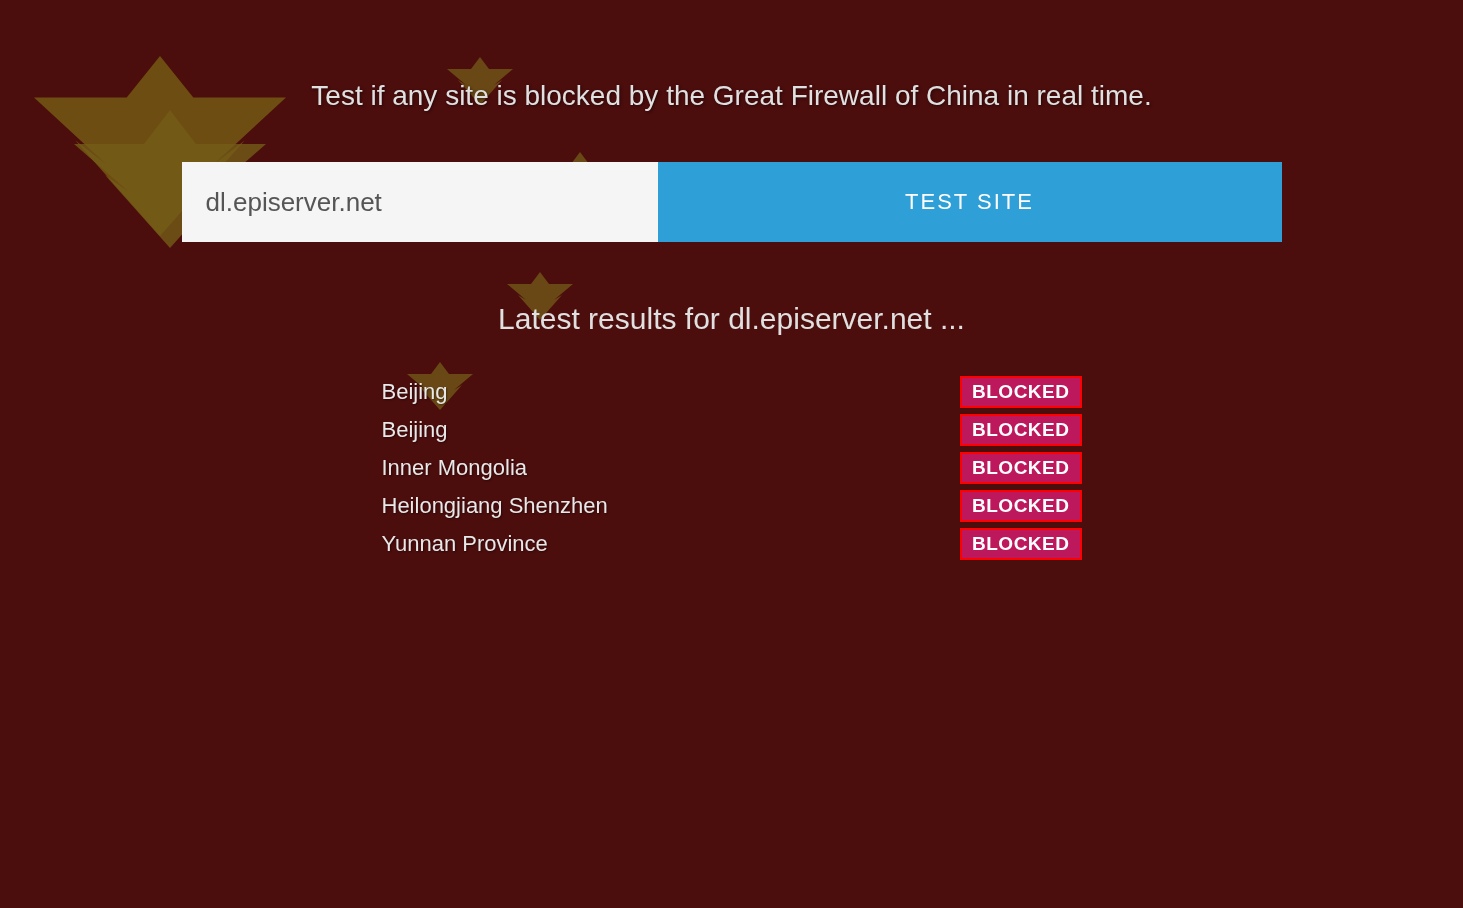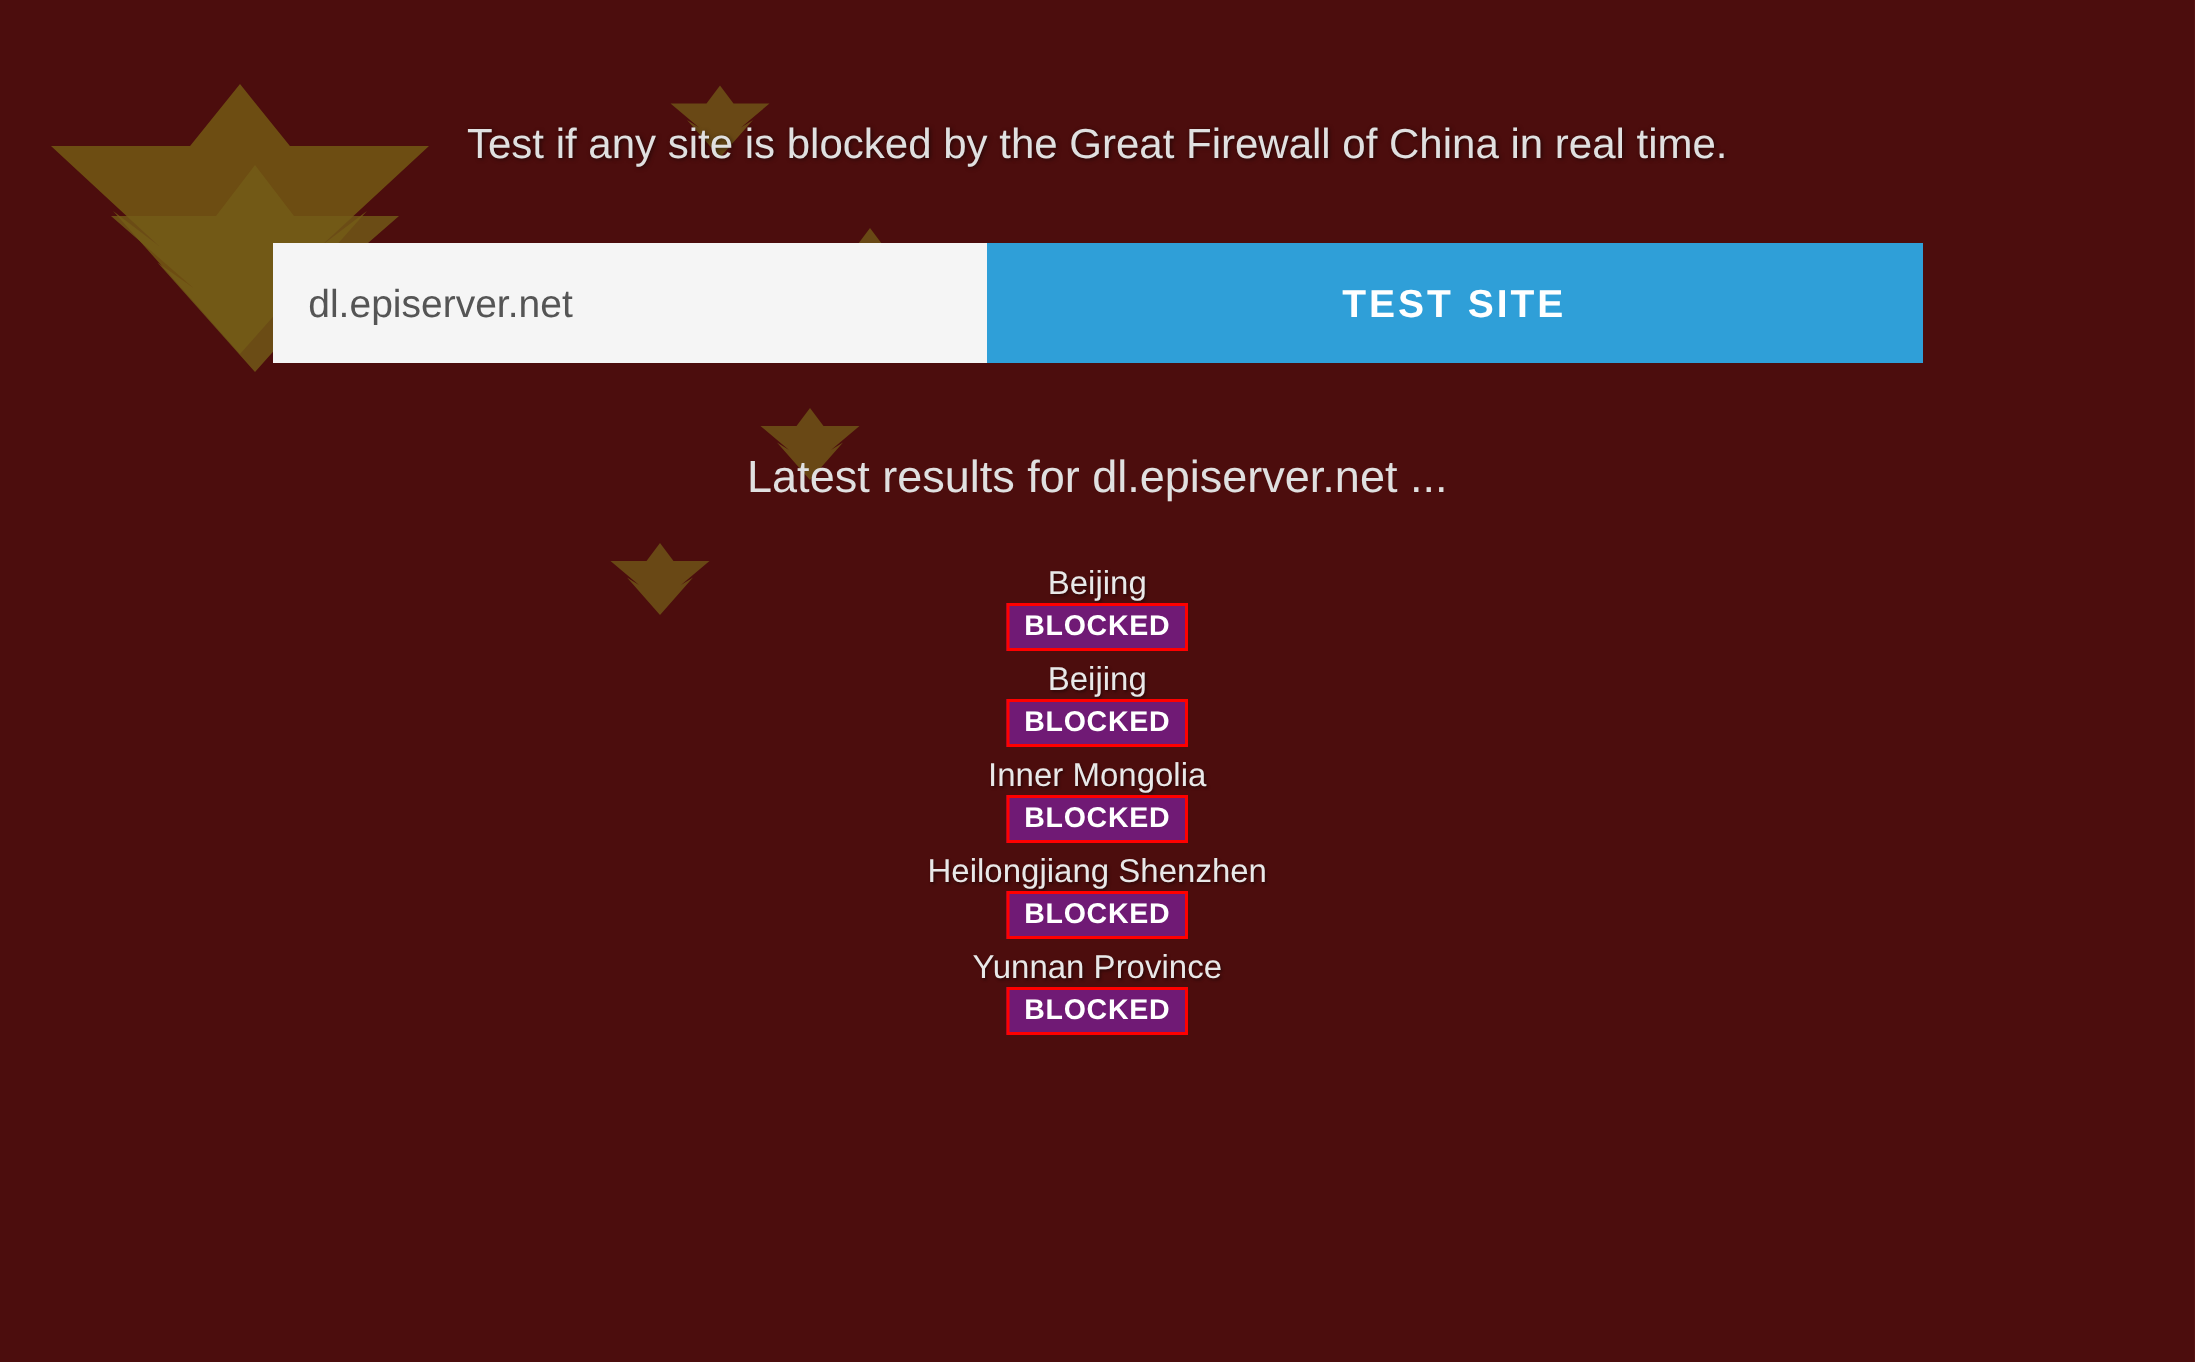--- a/index.html
+++ b/index.html
@@ -81,22 +81,22 @@
       border: none;
       outline: none;
       border-radius: 0;
     }
 
     .test-button {
       width: 624px;
       height: 80px;
       background: #2f9fd8;
       color: #ffffff;
-      font-size: 26px;
-      font-weight: 700;
+      font-size: 22px;
+      font-weight: 400;
       letter-spacing: 2px;
       border: none;
       cursor: pointer;
       text-transform: uppercase;
       outline: none;
     }
 
     .results-title {
       color: #e0e0e0;
       font-size: 30px;
@@ -106,34 +106,34 @@
 
     .results-table {
       display: flex;
       flex-direction: column;
       width: 700px;
       gap: 6px;
     }
 
     .result-row {
       display: flex;
-      flex-direction: column;
+      flex-direction: row;
       align-items: center;
       justify-content: space-between;
     }
 
     .city-name {
       color: #e8e8e8;
       font-size: 22px;
       font-weight: 400;
       text-shadow: 1px 1px 2px rgba(0,0,0,0.4);
     }
 
     .status-badge {
-      background: #701a75;
+      background: #be185d;
       color: #ffffff;
       font-size: 19px;
       font-weight: 700;
       padding: 3px 10px;
       letter-spacing: 0.5px;
       border: 2px solid #ff0000;
     }
   </style>
 </head>
 <body>

